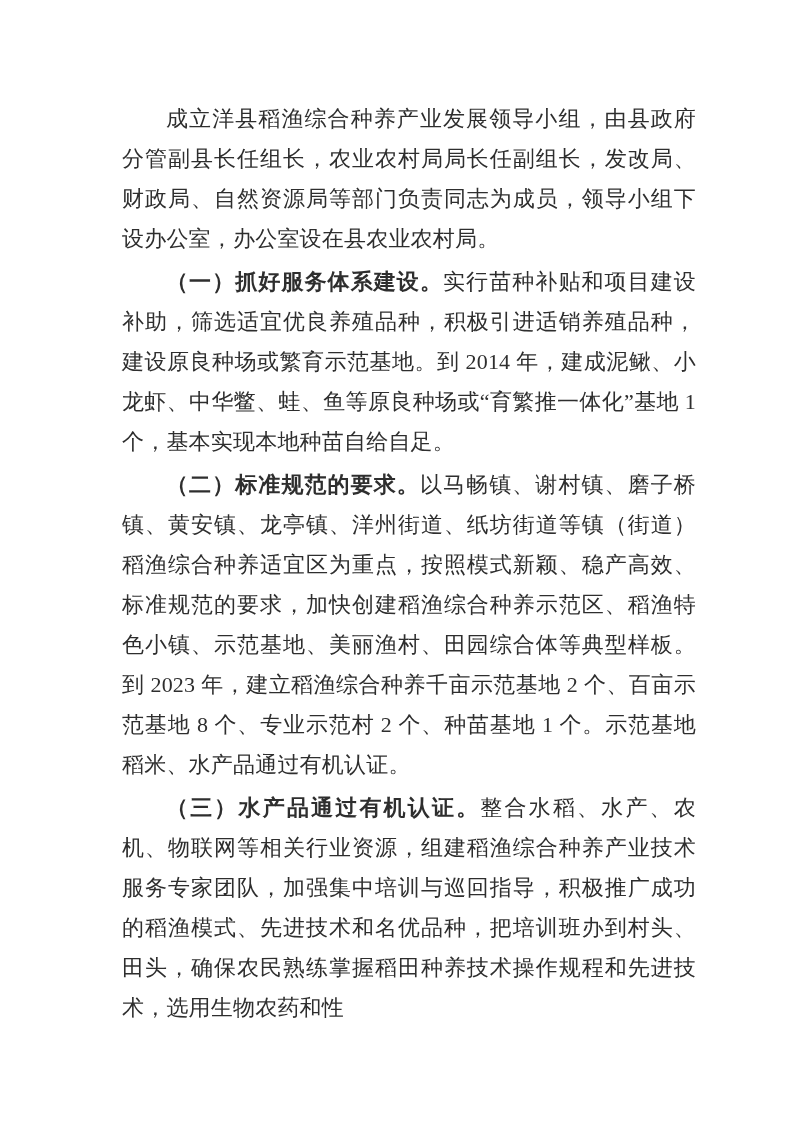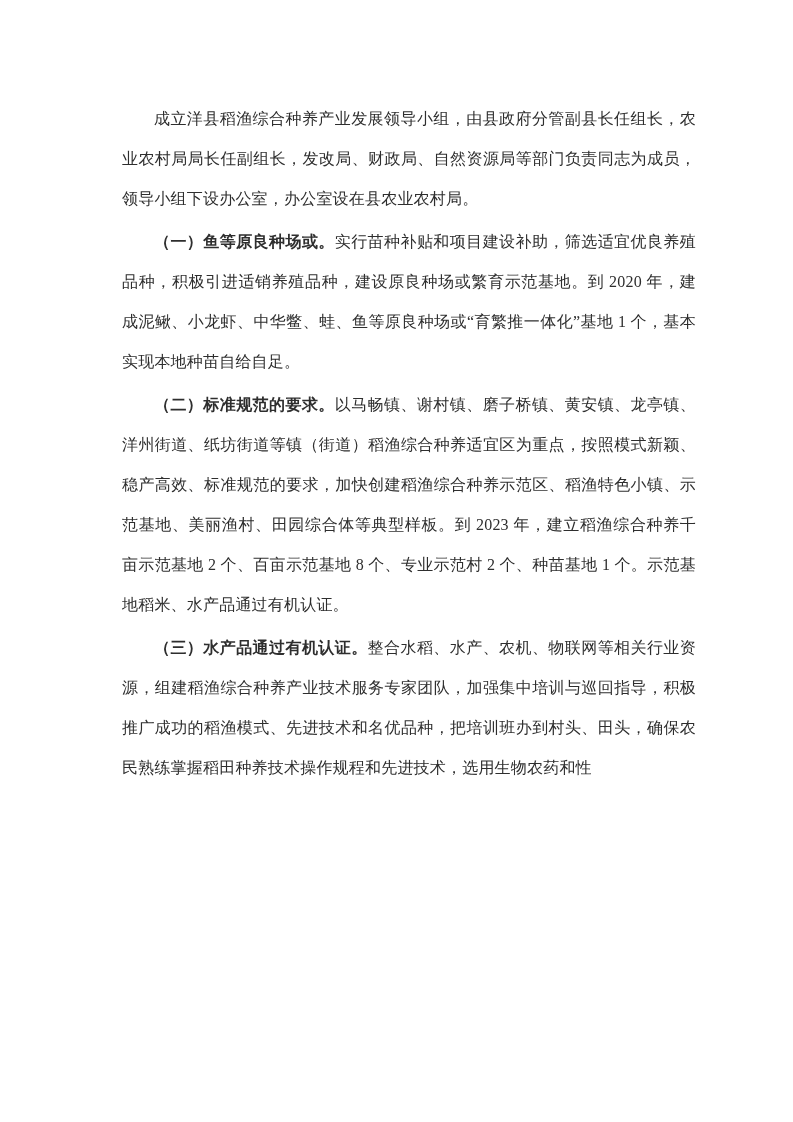--- a/index.html
+++ b/index.html
@@ -17,21 +17,21 @@
     box-sizing: border-box;
     padding: 99px 97px 0 122px;
     font-family: "Liberation Serif", "DejaVu Serif", serif;
     color: #2e2e2e;
   }
   .doc-body {
     width: 574px;
   }
   .para {
     margin: 0;
-    font-size: 16px;
+    font-size: 22px;
     line-height: 40px;
     letter-spacing: 0.2px;
     text-align: justify;
     text-justify: inter-ideograph;
     text-indent: 2em;
   }
   .para + .para {
     margin-top: 3px;
   }
   .para-heading {
@@ -39,20 +39,20 @@
   }
 </style>
 </head>
 <body>
 
 <div class="page">
   <div class="doc-body">
 
     <p class="para"><span>成立洋县稻渔综合种养产业发展领导小组，由县政府分管副县长任组长，农业农村局局长任副组长，发改局、财政局、自然资源局等部门负责同志为成员，领导小组下设办公室，办公室设在县农业农村局。</span></p>
 
-    <p class="para"><span class="para-heading">（一）鱼等原良种场或。</span><span>实行苗种补贴和项目建设补助，筛选适宜优良养殖品种，积极引进适销养殖品种，建设原良种场或繁育示范基地。到 2020 年，建成泥鳅、小龙虾、中华鳖、蛙、鱼等原良种场或“育繁推一体化”基地 1 个，基本实现本地种苗自给自足。</span></p>
+    <p class="para"><span class="para-heading">（一）抓好服务体系建设。</span><span>实行苗种补贴和项目建设补助，筛选适宜优良养殖品种，积极引进适销养殖品种，建设原良种场或繁育示范基地。到 2014 年，建成泥鳅、小龙虾、中华鳖、蛙、鱼等原良种场或“育繁推一体化”基地 1 个，基本实现本地种苗自给自足。</span></p>
 
     <p class="para"><span class="para-heading">（二）标准规范的要求。</span><span>以马畅镇、谢村镇、磨子桥镇、黄安镇、龙亭镇、洋州街道、纸坊街道等镇（街道）稻渔综合种养适宜区为重点，按照模式新颖、稳产高效、标准规范的要求，加快创建稻渔综合种养示范区、稻渔特色小镇、示范基地、美丽渔村、田园综合体等典型样板。到 2023 年，建立稻渔综合种养千亩示范基地 2 个、百亩示范基地 8 个、专业示范村 2 个、种苗基地 1 个。示范基地稻米、水产品通过有机认证。</span></p>
 
     <p class="para"><span class="para-heading">（三）水产品通过有机认证。</span><span>整合水稻、水产、农机、物联网等相关行业资源，组建稻渔综合种养产业技术服务专家团队，加强集中培训与巡回指导，积极推广成功的稻渔模式、先进技术和名优品种，把培训班办到村头、田头，确保农民熟练掌握稻田种养技术操作规程和先进技术，选用生物农药和性</span></p>
 
   </div>
 </div>
 
 </body></html>

